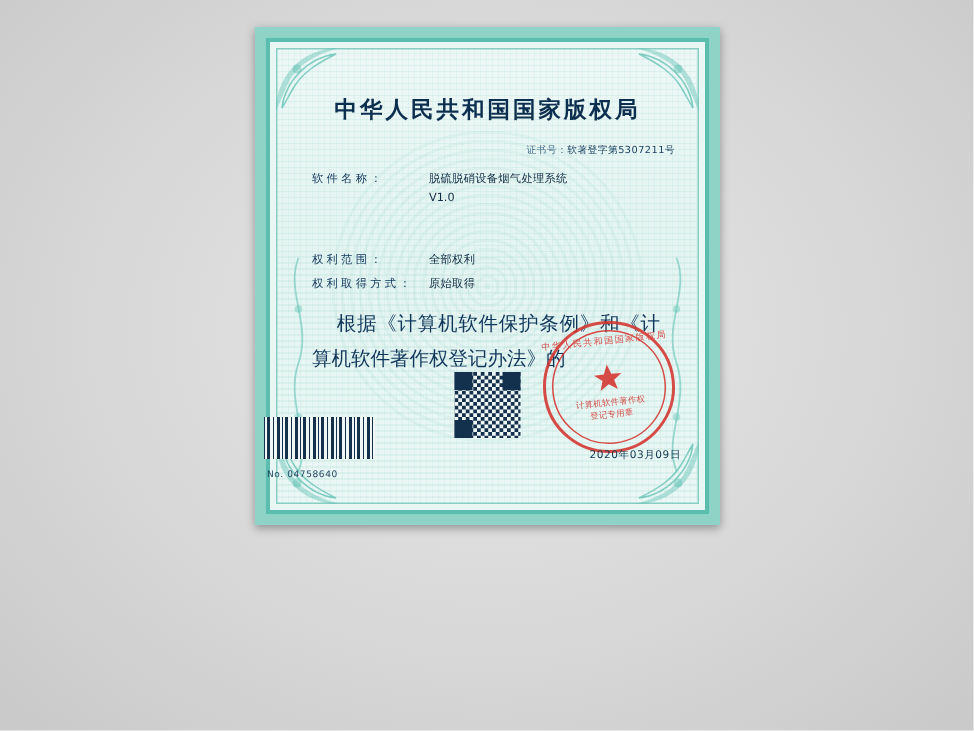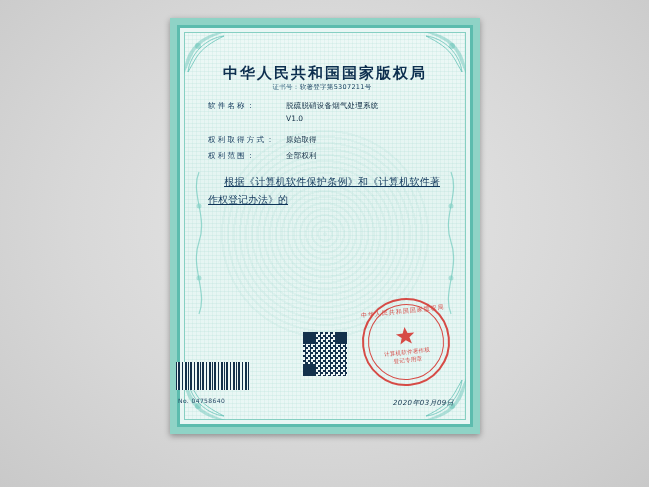--- a/index.html
+++ b/index.html
@@ -15,21 +15,21 @@
     overflow: hidden;
     position: relative;
   }
 
   
   #certificate {
     position: absolute;
     left: 170px;
     top: 18px;
     width: 310px;
-    height: 416px;
+    height: 332px;
     background: #5eead4;
     box-shadow: 0 2px 6px rgba(0,0,0,.35);
     overflow: hidden;
   }
 
   
   .border-outer {
     position: absolute;
     inset: 0;
     border: 7px solid #8fd3c6;
@@ -111,21 +111,22 @@
   .title-1 {
     font-size: 15px;
     margin-top: 22px;
   }
   .title-2 {
     font-size: 15px;
     margin-top: 11px;
   }
 
   .cert-no {
-    text-align: center;
+    margin-top: 13px;
+    text-align: right;
     font-size: 6.5px;
     color: #17405f;
     padding-right: 6px;
     letter-spacing: .3px;
   }
   .cert-no .lbl { color: #3d6a84; }
 
   .fields {
     margin-top: 9px;
     padding: 0 10px 0 14px;
@@ -148,34 +149,33 @@
   }
   .field-value {
     flex: 1;
     font-size: 7.5px;
     color: #102c44;
     letter-spacing: .2px;
   }
   .field-sub {
     padding-left: 78px;
     margin-top: -3px;
-    margin-bottom: 4px;
+    margin-bottom: 24px;
     font-size: 7.5px;
     color: #102c44;
   }
   .gap-row { height: 7px; }
 
   .statement {
     margin-top: 12px;
     padding: 0 16px 0 14px;
-    font-size: 10px;
+    font-size: 13px;
     color: #10365a;
     line-height: 1.75;
     text-align: justify;
-    text-decoration: underline;
   }
   .statement .indent { display: inline-block; width: 16px; }
 
   
   .barcode {
     position: absolute;
     left: 6px;
     bottom: 44px;
     width: 74px;
     height: 28px;
@@ -260,25 +260,24 @@
     font-size: 5.6px;
     color: #d5342f;
     letter-spacing: .2px;
   }
   .seal .seal-l1 { top: 49px; }
   .seal .seal-l2 { top: 57px; }
 
   .date-line {
     position: absolute;
     right: 26px;
-    bottom: 26px;
+    bottom: 42px;
     font-size: 7px;
     color: #12364f;
     letter-spacing: .4px;
-    font-style: italic;
   }
 </style>
 </head>
 <body>
 
 <div id="certificate">
 
   <div class="border-outer"></div>
   <div class="border-mid"></div>
   <div class="border-inner"></div>
@@ -331,27 +330,27 @@
         <div class="field-value">脱硫脱硝设备烟气处理系统</div>
       </div>
       <div class="field-sub">V1.0</div>
 
 
       <div class="gap-row"></div>
 
 
 
       <div class="field-row">
+        <div class="field-label">权利范围：</div>
+        <div class="field-value">全部权利</div>
+      </div>
+
+      <div class="field-row">
         <div class="field-label">权利取得方式：</div>
         <div class="field-value">原始取得</div>
-      </div>
-
-      <div class="field-row">
-        <div class="field-label">权利范围：</div>
-        <div class="field-value">全部权利</div>
       </div>
 
 
     </div>
 
     <div class="statement">
       <span class="indent"></span><span>根据《计算机软件保护条例》和《计算机软件著作权登记办法》的</span><br>
     </div>
 
   </div>

